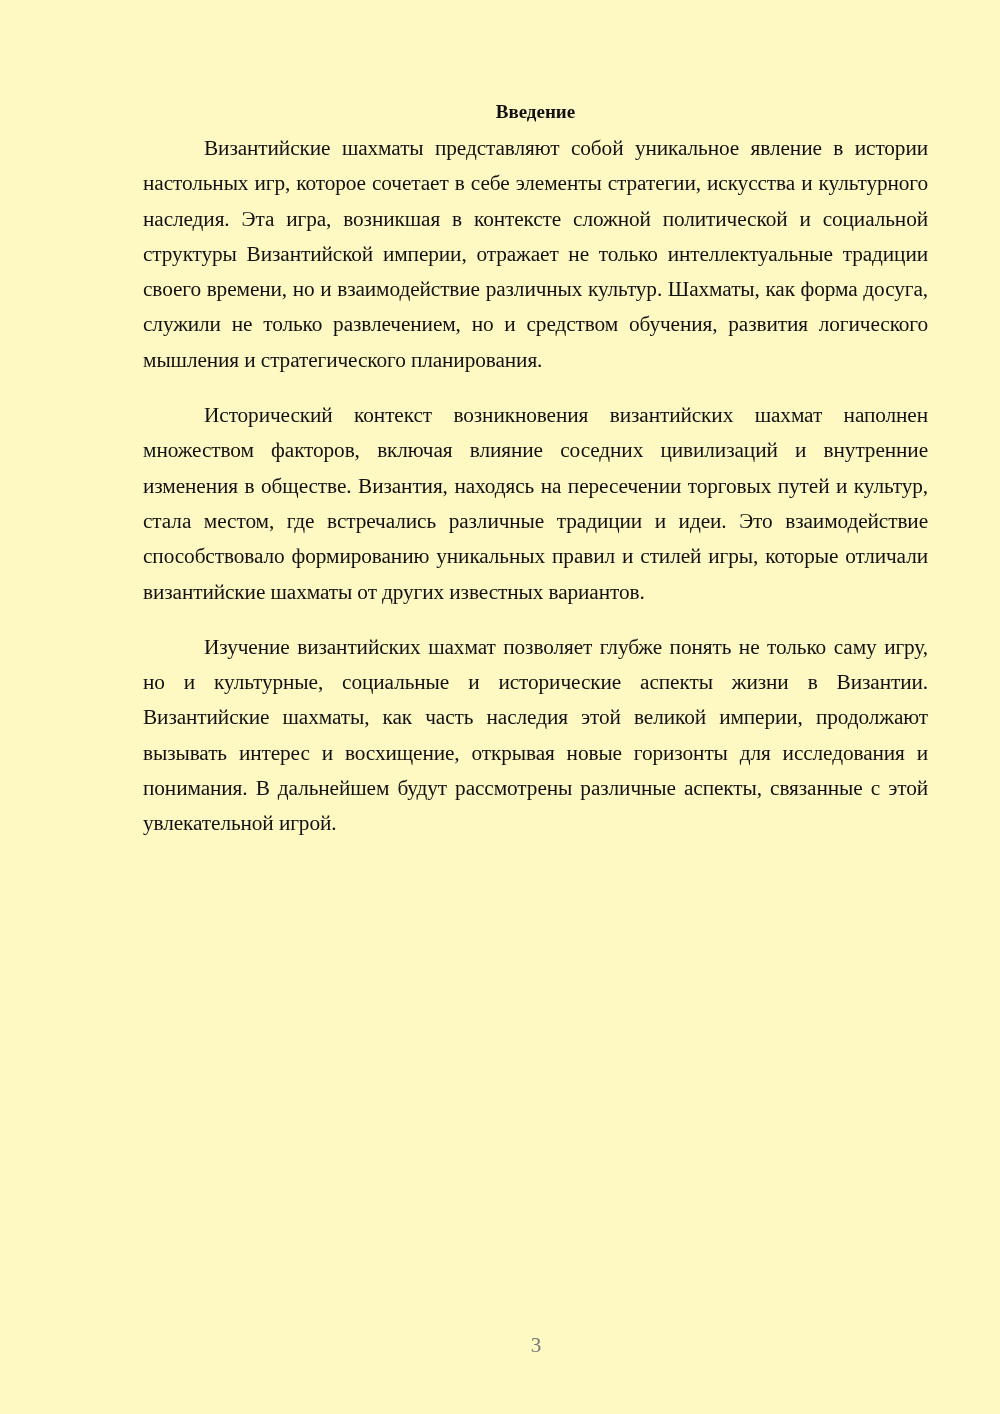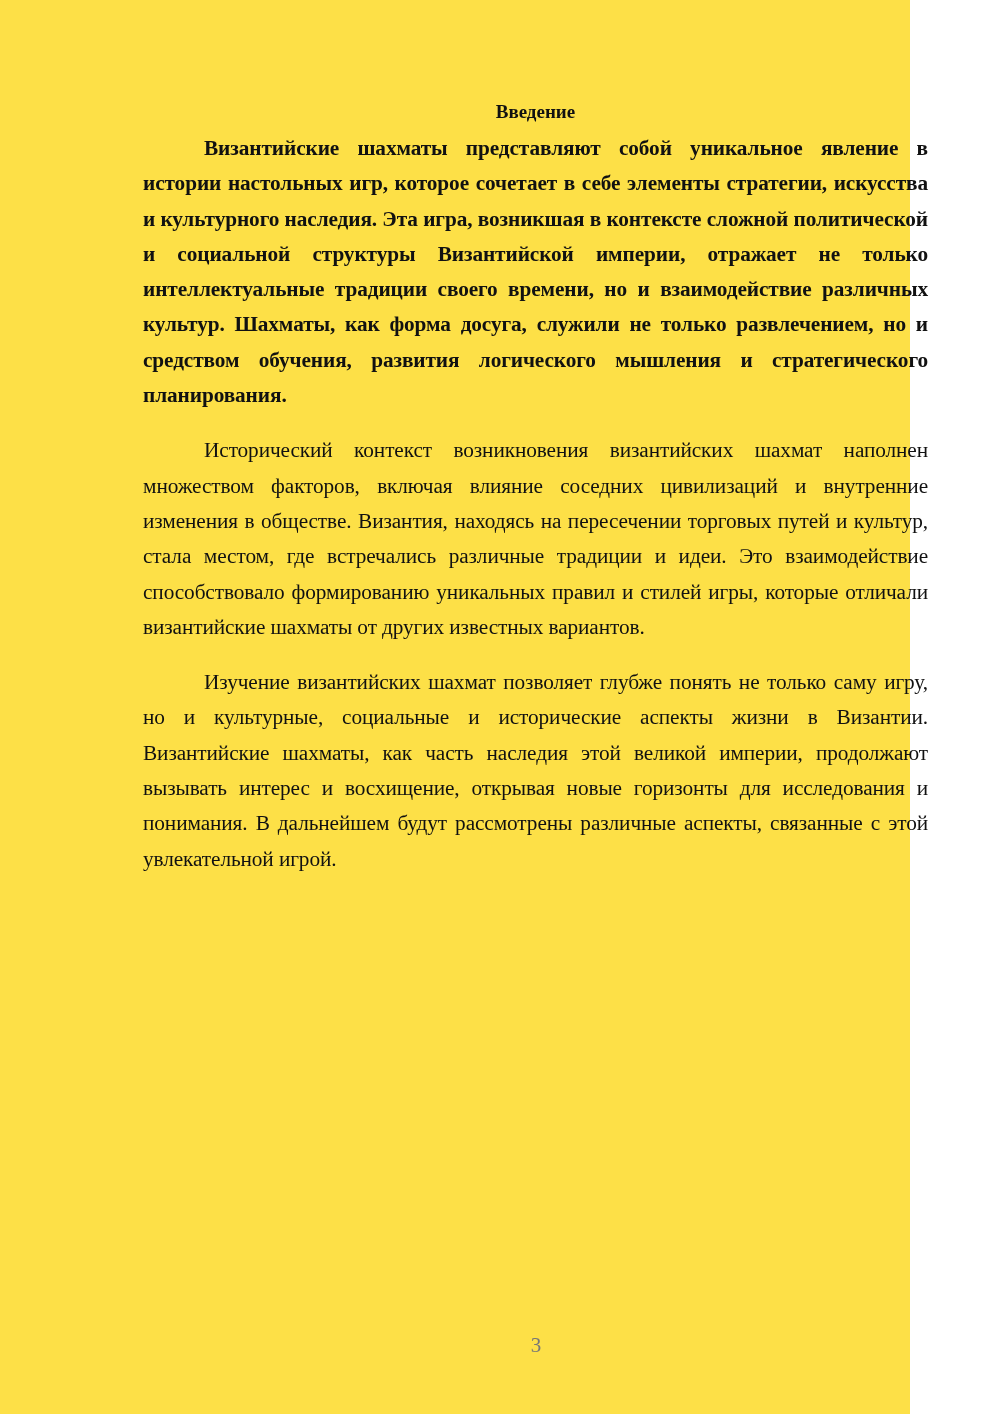--- a/index.html
+++ b/index.html
@@ -1,33 +1,33 @@
 <!DOCTYPE html>
 <html><head>
   <meta charset="utf-8">
   <style>
     html, body { margin: 0; padding: 0; background: #ffffff; }
     body { width: 1000px; height: 1414px; position: relative; overflow: hidden; }
     .page {
-      position: absolute; left: 0; top: 0; width: 910px; height: 1414px; background: #fde047;
+      position: absolute; left: 0; top: 0; width: 1000px; height: 1414px; background: #fef9c3;
     }
     .content {
       position: absolute; left: 143px; top: 94px; width: 785px;
       font-family: "Liberation Serif", "DejaVu Serif", serif;
       color: #111111;
     }
     .title {
       text-align: center; font-weight: bold; font-size: 19px; line-height: 35px;
       margin: 0 0 0 0; padding-left: 0;
     }
     .para {
       font-size: 21.3px; line-height: 35.3px; text-align: justify;
       text-indent: 61px; margin: 0 0 20px 0; letter-spacing: -0.1px;
     }
-    .para.first { margin-top: 2px; font-weight: bold; }
+    .para.first { margin-top: 2px; }
     .page-number {
       position: absolute; left: 0; width: 1072px; top: 1333px; text-align: center;
       font-family: "Liberation Serif", "DejaVu Serif", serif; font-size: 21px; color: #777777;
     }
   </style>
 </head>
 <body>
 
 <div class="page">
   <div class="content">

